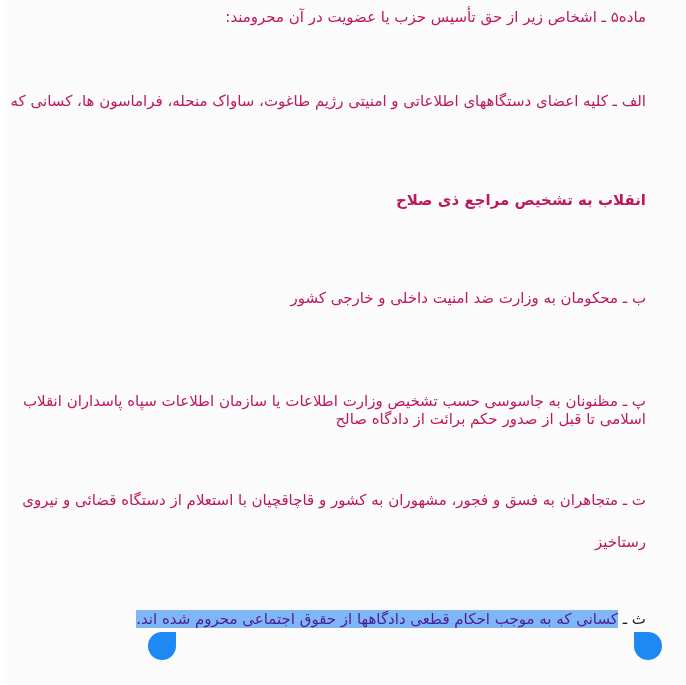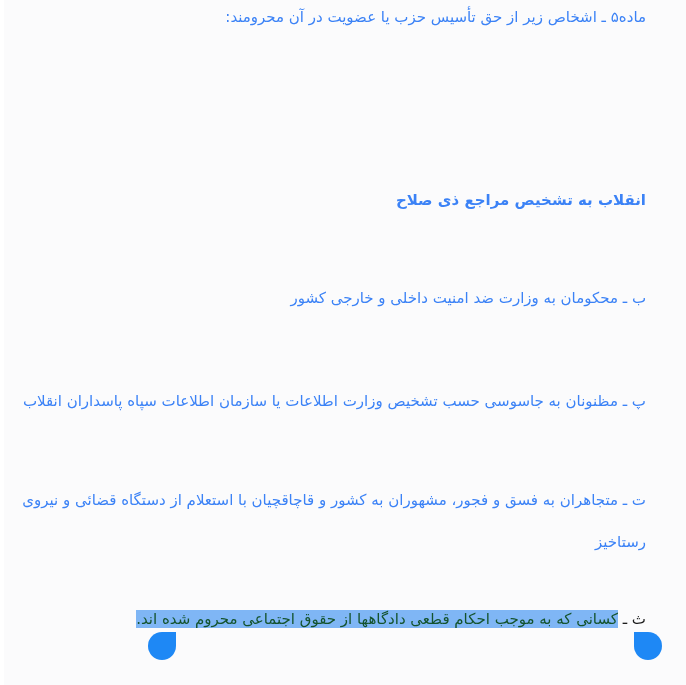--- a/index.html
+++ b/index.html
@@ -19,39 +19,39 @@
       background: #fbfbfc;
     }
     .line {
       position: absolute;
       right: 40px;
       direction: rtl;
       text-align: right;
       white-space: nowrap;
       font-family: "DejaVu Sans", sans-serif;
       font-size: 15px;
-      color: #3b82f6;
+      color: #be185d;
       line-height: 24px;
       height: 24px;
     }
     .selection-wrap {
       position: absolute;
       right: 40px;
       top: 606px;
       direction: rtl;
       white-space: nowrap;
       font-family: "DejaVu Sans", sans-serif;
       font-size: 15px;
       color: #1c1c1c;
       line-height: 26px;
       height: 26px;
     }
     .selected {
       background: #7fb6f5;
-      color: #14532d;
+      color: #4c1d95;
     }
     .handle {
       position: absolute;
       width: 28px;
       height: 28px;
       background: #1e88f5;
     }
     .handle-start {
       
       left: 630px;
@@ -65,25 +65,27 @@
       border-radius: 50% 0 50% 50%;
     }
   </style>
 </head>
 <body>
 
 <div class="page">
 
   <div class="line" style="top:5px;">ماده۵ ـ اشخاص زیر از حق تأسیس حزب یا عضویت در آن محرومند:</div>
 
+  <div class="line" style="top:89px;">الف ـ کلیه اعضای دستگاههای اطلاعاتی و امنیتی رژیم طاغوت، ساواک منحله، فراماسون ها، کسانی که</div>
   <div class="line" style="top:188px;font-weight:bold;">انقلاب به تشخیص مراجع ذی صلاح</div>
 
   <div class="line" style="top:286px;">ب ـ محکومان به وزارت ضد امنیت داخلی و خارجی کشور</div>
 
   <div class="line" style="top:369px;margin-top:20px;">پ ـ مظنونان به جاسوسی حسب تشخیص وزارت اطلاعات یا سازمان اطلاعات سپاه پاسداران انقلاب</div>
+  <div class="line" style="top:407px;">اسلامی تا قبل از صدور حکم برائت از دادگاه صالح</div>
 
   <div class="line" style="top:488px;">ت ـ متجاهران به فسق و فجور، مشهوران به کشور و قاچاقچیان با استعلام از دستگاه قضائی و نیروی</div>
   <div class="line" style="top:530px;">رستاخیز</div>
 
   <div class="selection-wrap">
     <span>ث ـ </span><span class="selected">کسانی که به موجب احکام قطعی دادگاهها از حقوق اجتماعی محروم شده اند.</span>
   </div>
 
   <div class="handle handle-start"></div>
   <div class="handle handle-end"></div>

